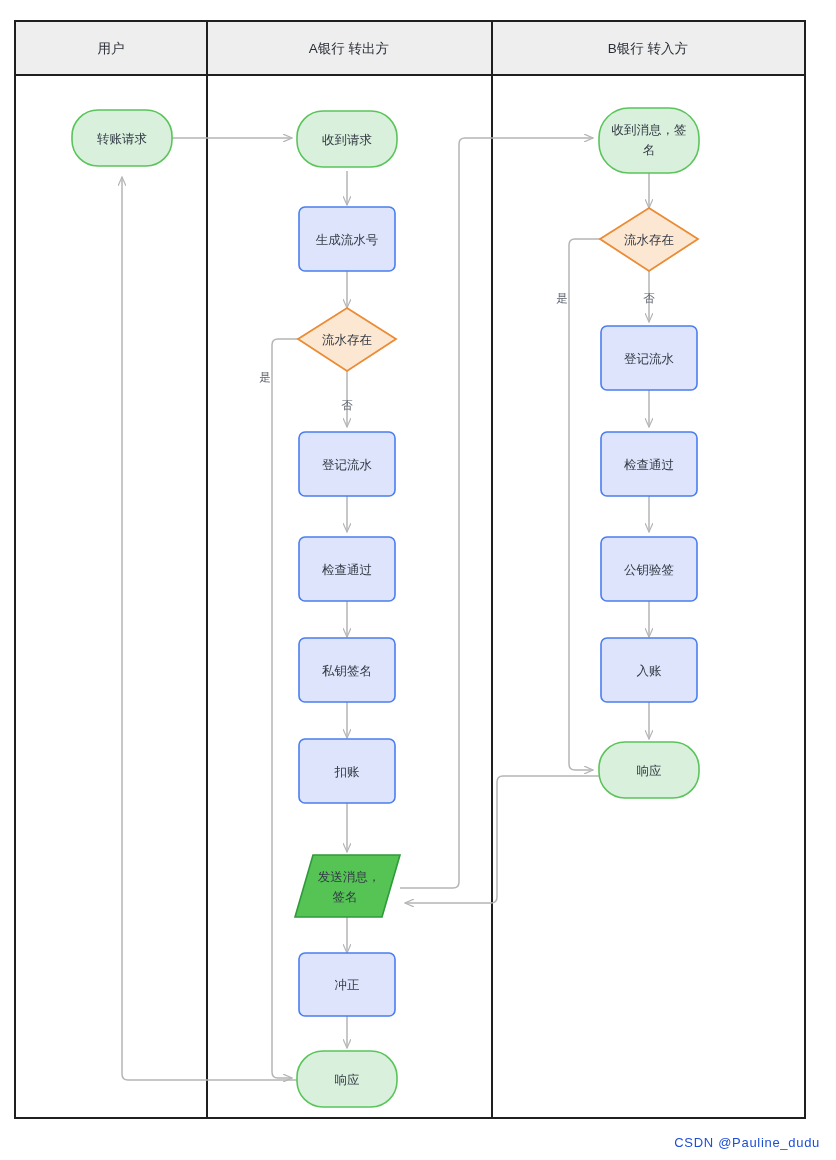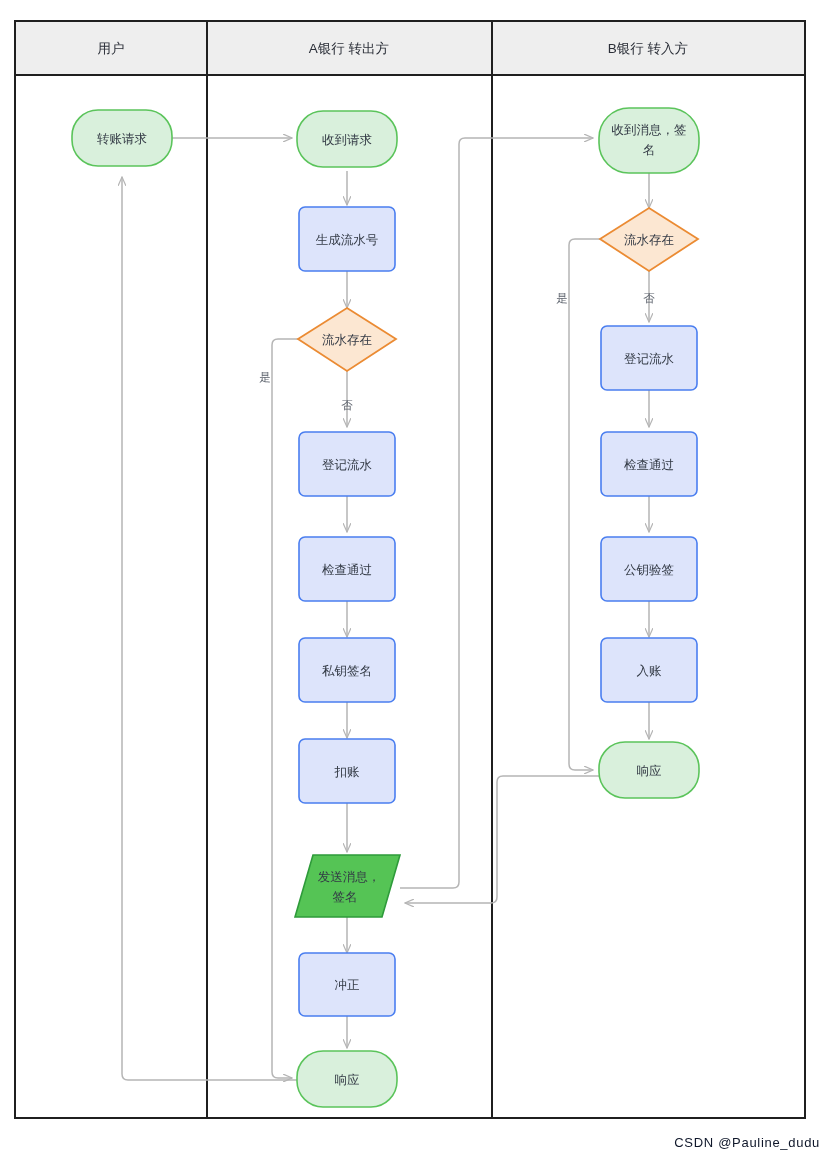--- a/index.html
+++ b/index.html
@@ -2,21 +2,21 @@
 <html><head>
 <meta charset="utf-8">
 <style>
   html,body{margin:0;padding:0;background:#ffffff;}
   body{width:836px;height:1160px;font-family:"Liberation Sans","DejaVu Sans",sans-serif;}
   #stage{position:relative;width:836px;height:1160px;overflow:hidden;background:#fff;}
   svg{display:block;}
   .node-label{font-size:12.5px;fill:#333a45;font-family:"Liberation Sans","DejaVu Sans",sans-serif;}
   .lane-title{font-size:13.5px;fill:#2b2f38;font-family:"Liberation Sans","DejaVu Sans",sans-serif;}
   .edge-label{font-size:11.5px;fill:#5b616b;font-family:"Liberation Sans","DejaVu Sans",sans-serif;}
-  .wm{position:absolute;right:16px;bottom:10px;font-size:13px;color:#0f172a;
+  .wm{position:absolute;right:16px;bottom:10px;font-size:13px;color:#1d4ed8;
       letter-spacing:.7px;font-family:"Liberation Sans","DejaVu Sans",sans-serif;}
 </style>
 </head>
 <body>
 
 <div id="stage">
 
   <svg width="836" height="1160" viewBox="0 0 836 1160">
     <defs>
       <marker id="ah" markerWidth="10" markerHeight="8" refX="9" refY="4" orient="auto" markerUnits="userSpaceOnUse">

